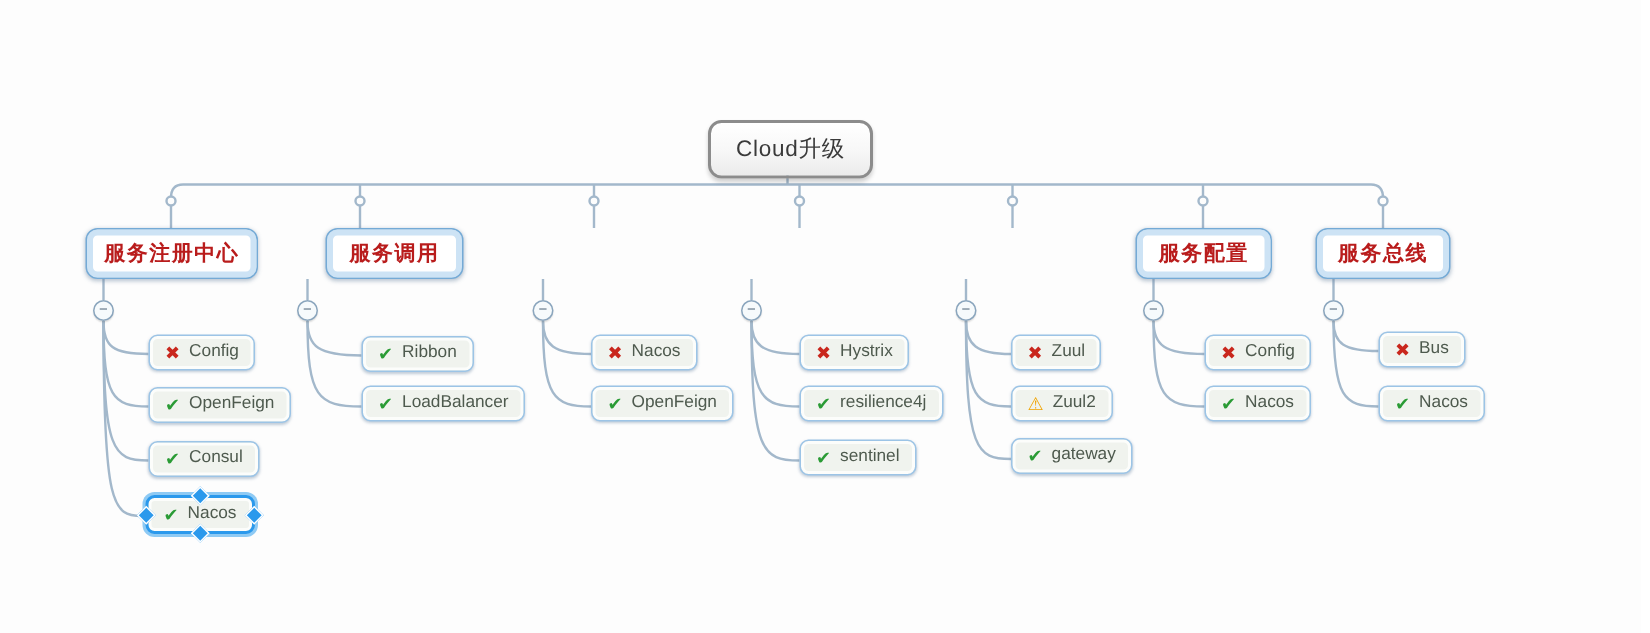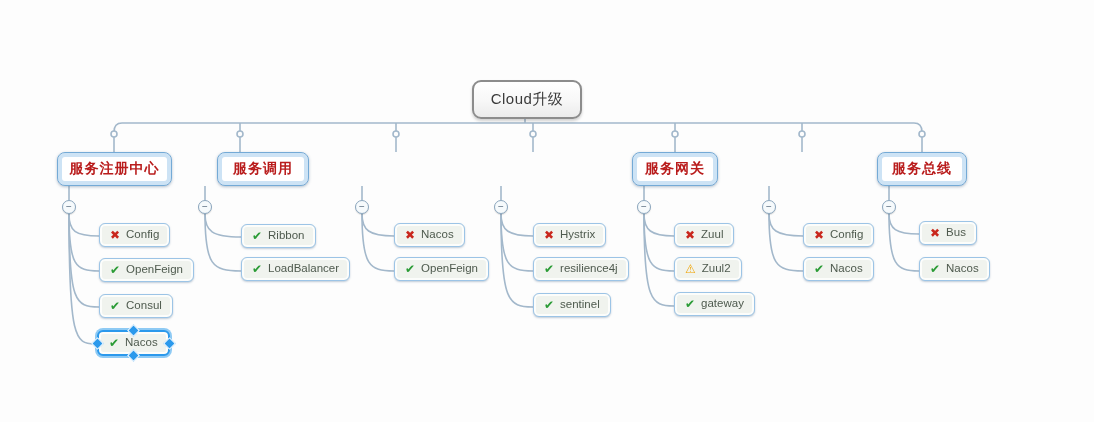--- a/index.html
+++ b/index.html
@@ -110,22 +110,22 @@
   <div class="root" style="left:472px;top:80px;width:106px;height:35px;">
     <span>Cloud升级</span>
   </div>
 
   <div class="branch" style="left:57px;top:152px;width:115px;">
     <span>服务注册中心</span>
   </div>
   <div class="branch" style="left:193px;top:152px;width:92px;margin-left:24px;">
     <span>服务调用</span>
   </div>
-  <div class="branch" style="left:632px;top:152px;width:86px;">
-    <span>服务网关</span>
+  <div class="branch" style="left:757px;top:152px;width:91px;">
+    <span>服务配置</span>
   </div>
   <div class="branch" style="left:877px;top:152px;width:90px;justify-content:center;">
     <span>服务总线</span>
   </div>
 
   <div class="collapse" style="left:62px;top:200px;">
       <span class="minus">−</span>
     </div>
   <div class="collapse" style="left:198px;top:200px;">
       <span class="minus">−</span>

